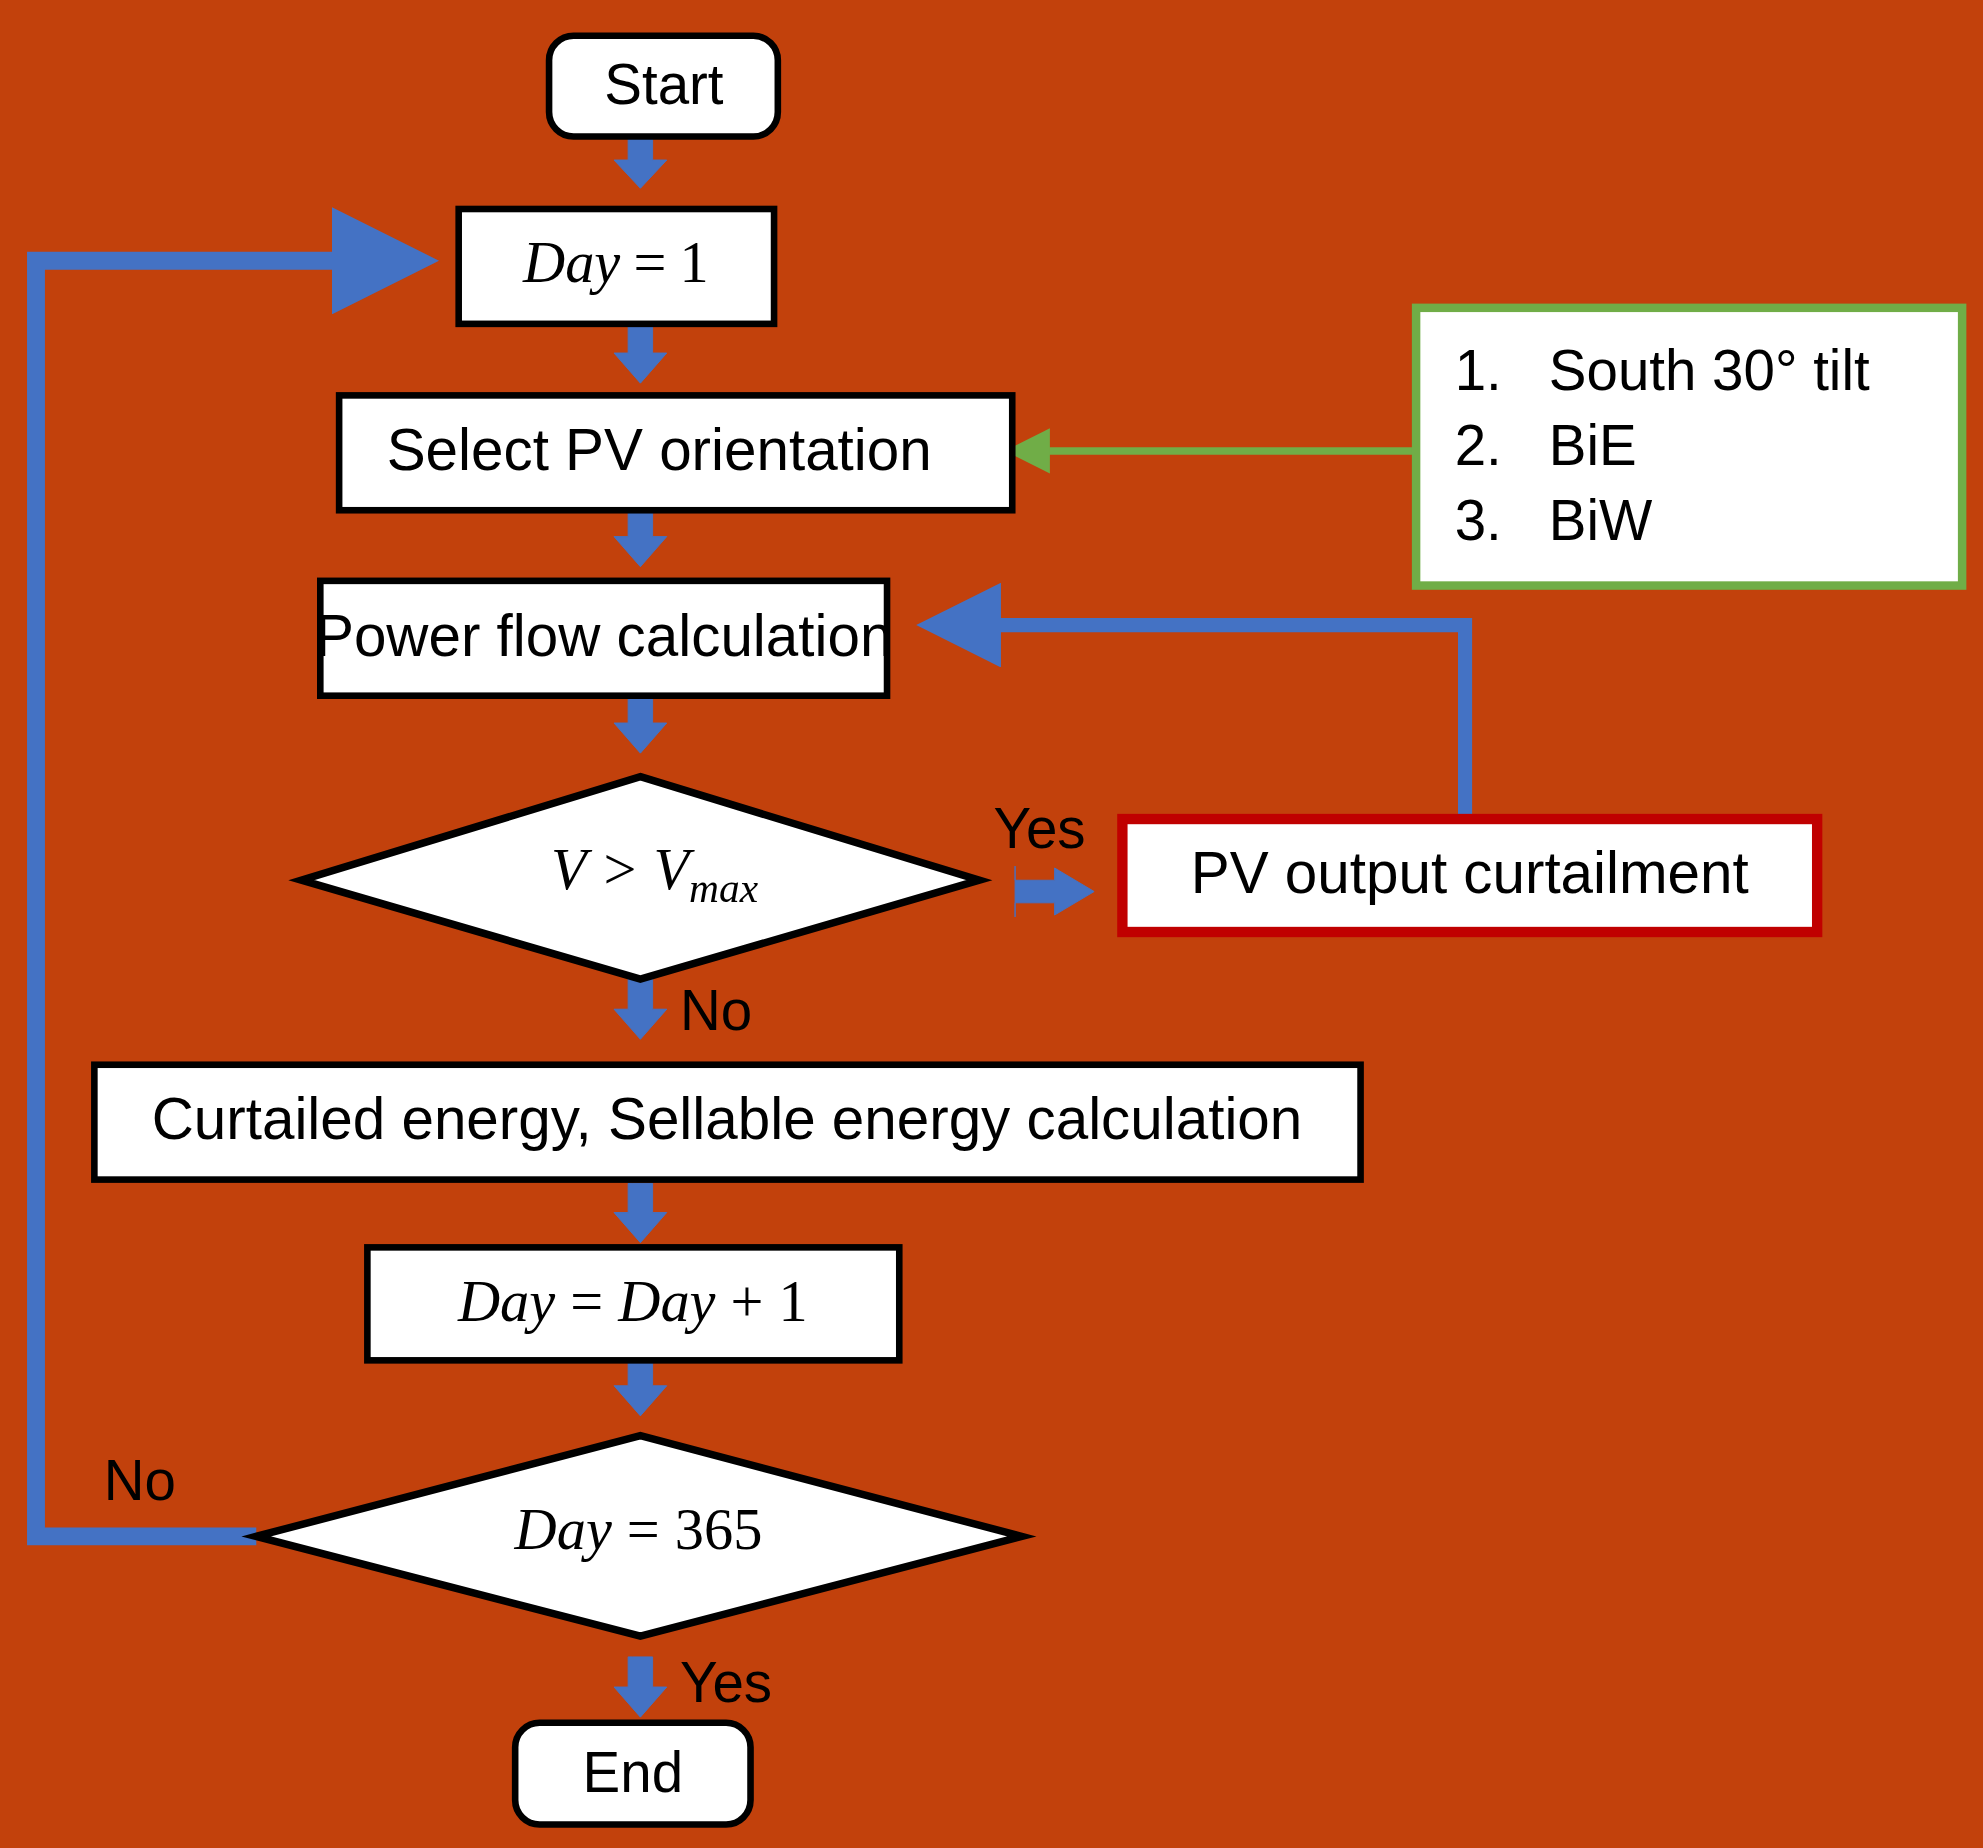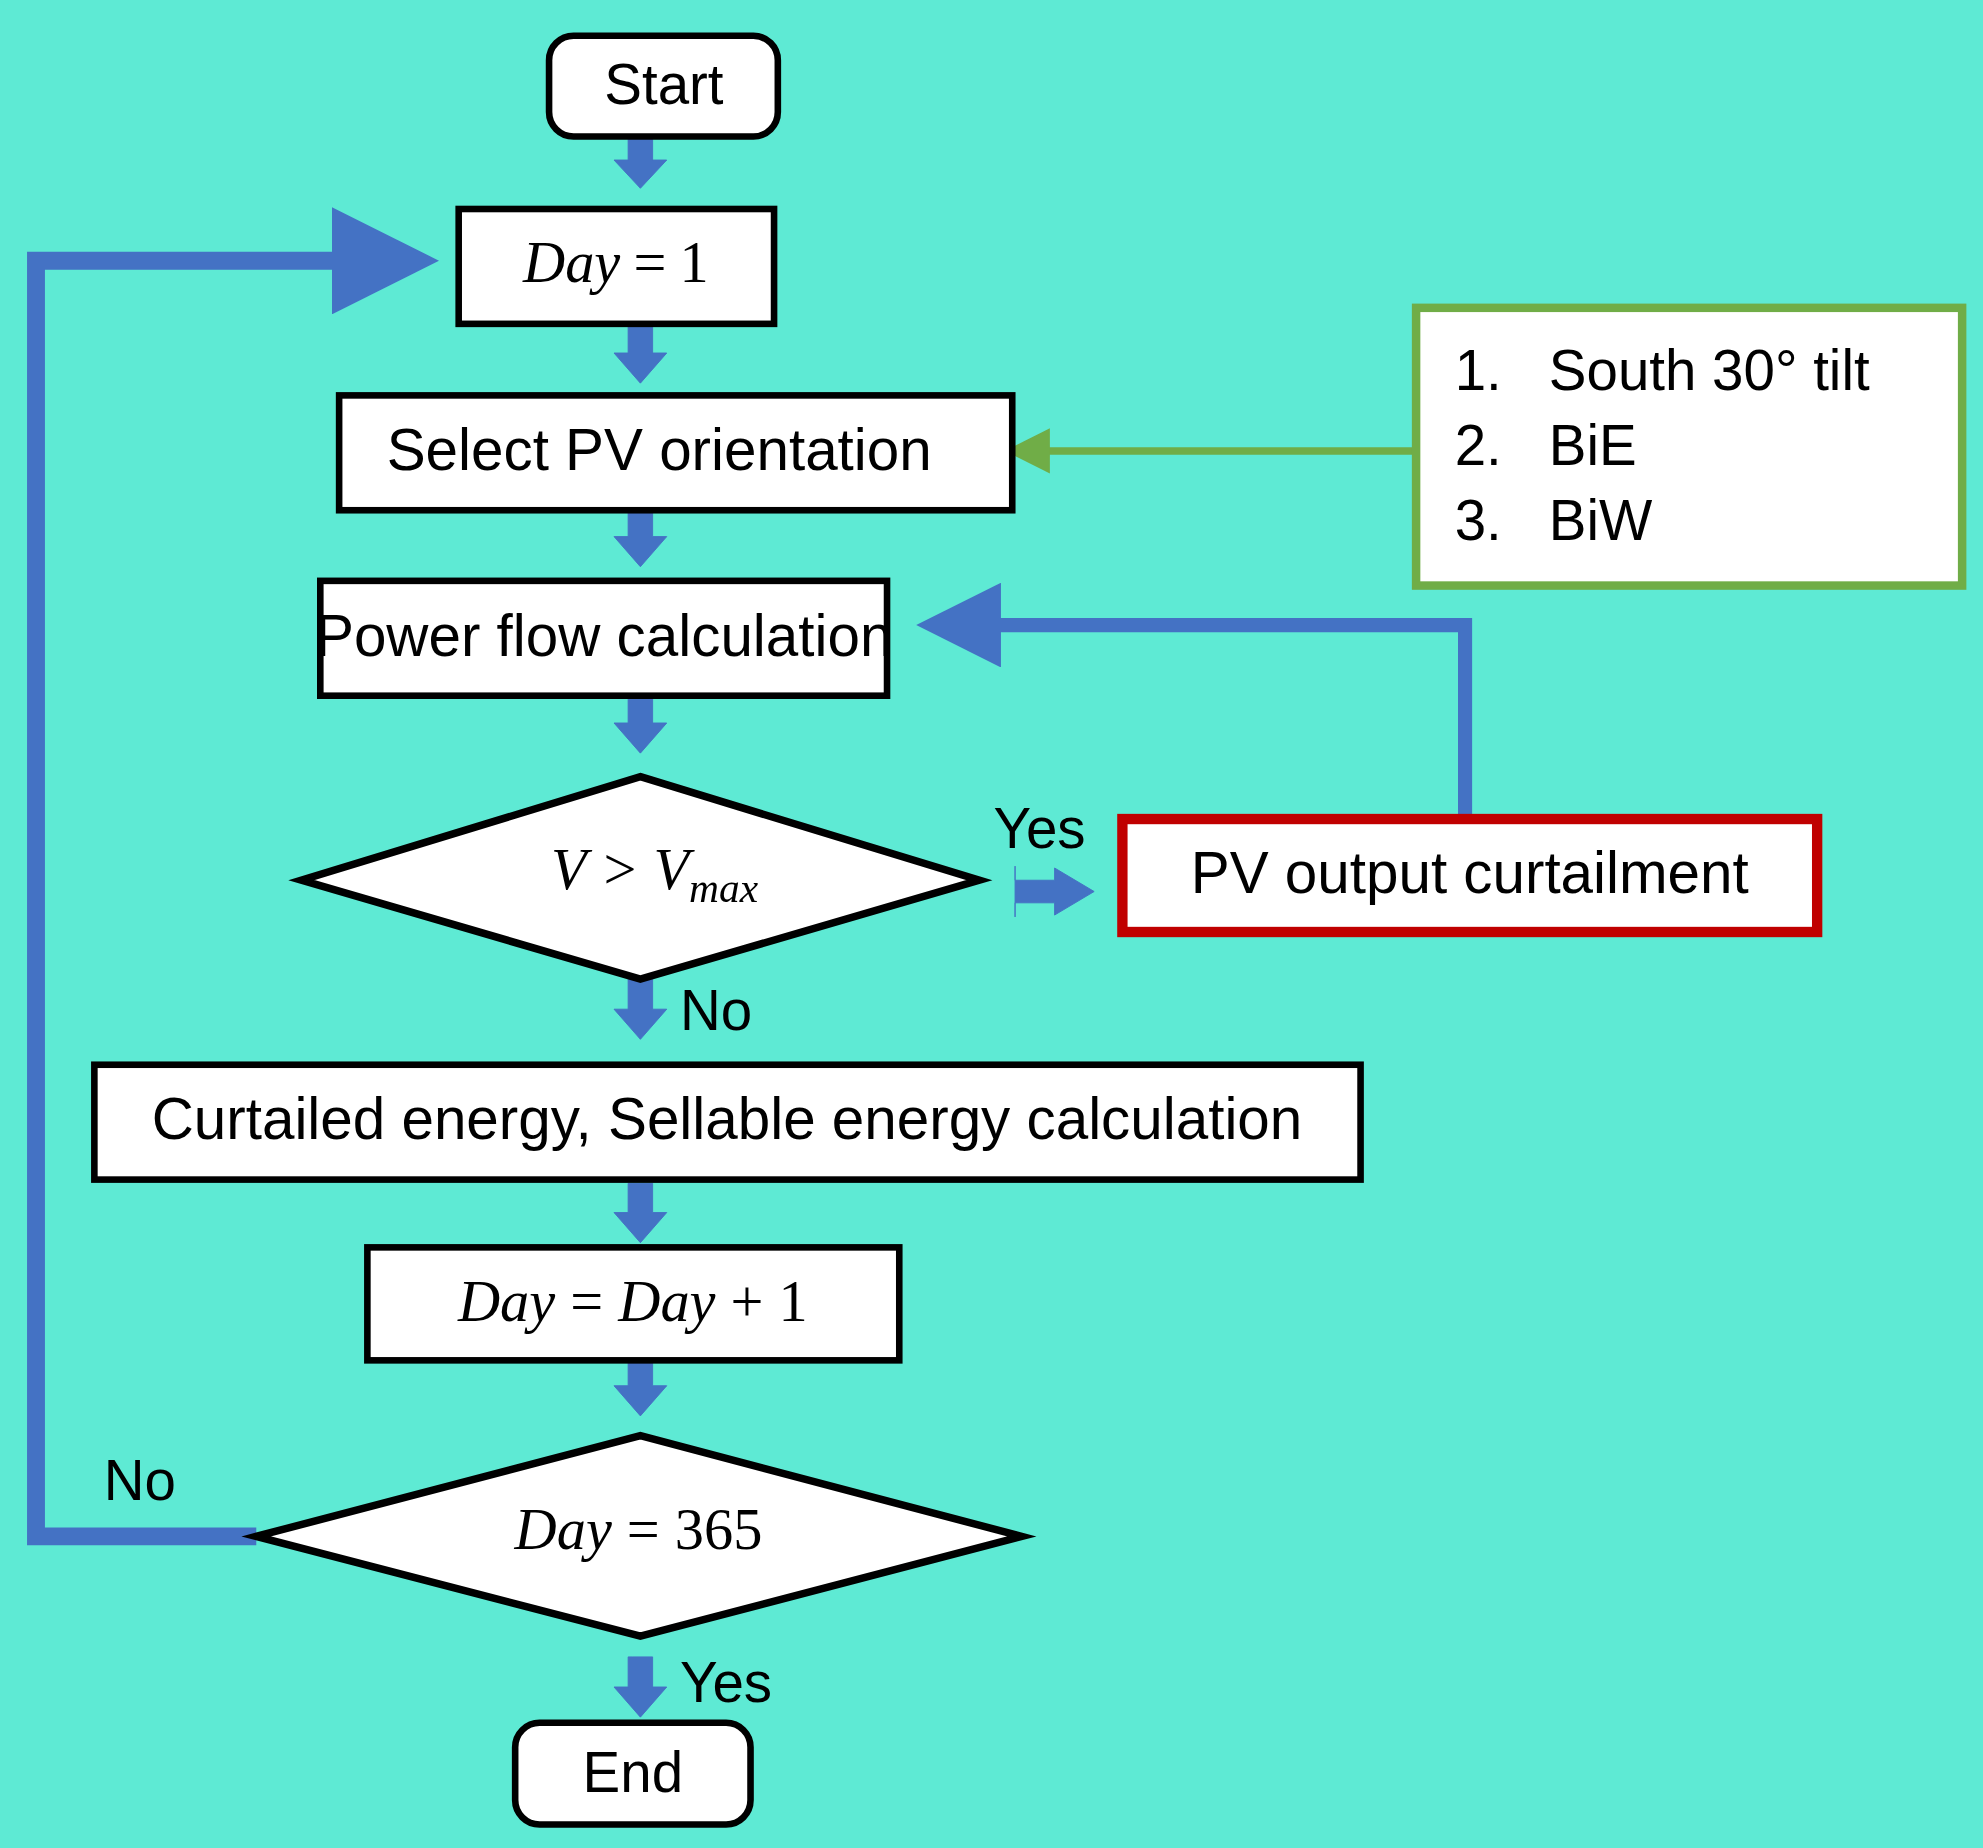--- a/index.html
+++ b/index.html
@@ -4,21 +4,21 @@
 <style>
   html, body {
     margin: 0;
     padding: 0;
     background: #ffffff;
   }
   #page {
     position: relative;
     width: 1984px;
     height: 1848px;
-    background: #5eead4;
+    background: #c2410c;
     font-family: "Liberation Sans", sans-serif;
     overflow: hidden;
   }
   svg.flow {
     position: absolute;
     left: 0;
     top: 0;
     width: 1984px;
     height: 1848px;
   }

